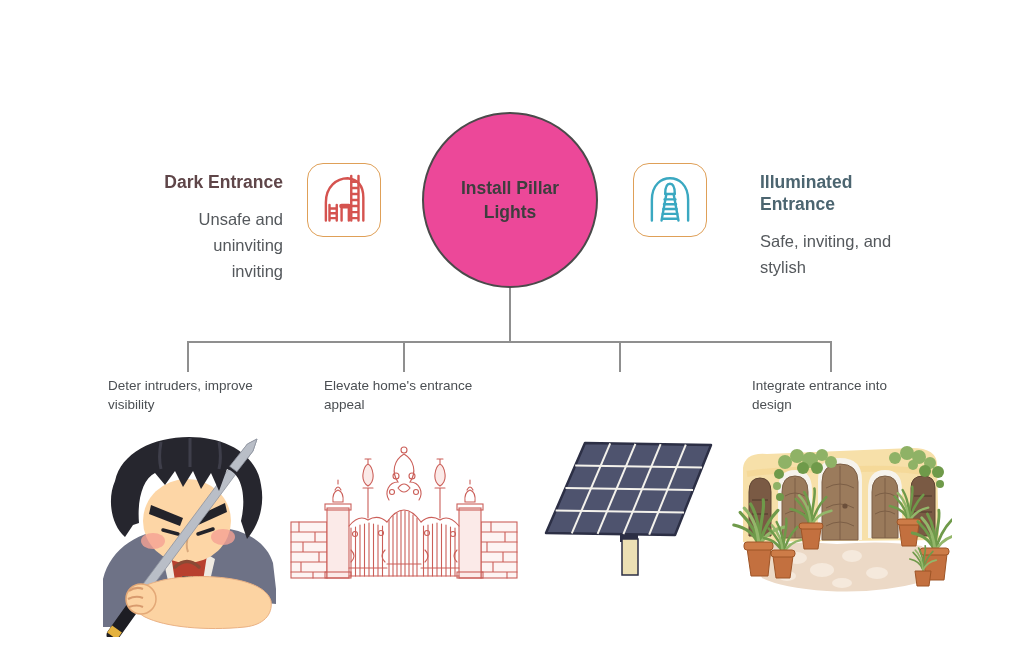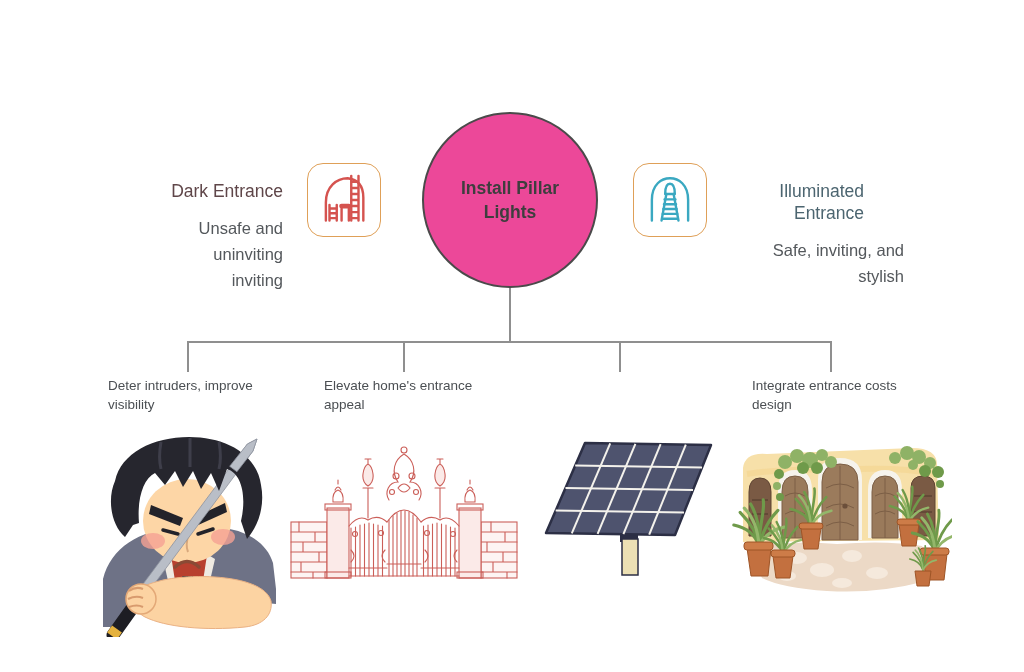--- a/index.html
+++ b/index.html
@@ -3,23 +3,23 @@
 <meta charset="utf-8">
 <style>
   html,body{margin:0;padding:0;background:#fff;}
   #canvas{
     position:relative;width:1024px;height:672px;background:#ffffff;overflow:hidden;
     font-family:"Liberation Sans",sans-serif;color:#54585c;
   }
   .abs{position:absolute;}
   
   .before-block{left:100px;top:164px;width:183px;text-align:right;}
-  .side-heading{font-size:17.5px;line-height:22px;margin:16px 0 13px 0;font-weight:400;}
+  .side-heading{font-size:17.5px;line-height:22px;margin:7px 0 13px 0;font-weight:700;}
   .before-block .side-heading{color:#5f4649;}
-  .after-block{left:736px;top:164px;width:176px;text-align:right;}
+  .after-block{left:760px;top:164px;width:176px;text-align:left;}
   .after-block .side-heading{color:#4c6570;width:128px;}
   .side-desc{font-size:16.5px;line-height:26px;color:#54585c;margin:0;}
   .before-block .side-desc{width:120px;margin-left:auto;}
   .after-block .side-desc{width:168px;}
   .icon-box{
     width:74px;height:74px;border:1.7px solid #dfa058;border-radius:16px;
     background:#fff;display:flex;align-items:center;justify-content:center;box-sizing:border-box;
   }
   #icon-box-before{left:307px;top:163px;}
   #icon-box-after{left:633px;top:163px;}
@@ -79,21 +79,21 @@
 
   <div class="abs line" style="left:509px;top:288px;width:1.6px;height:53px;"></div>
   <div class="abs line" style="left:187px;top:341px;width:645px;height:1.6px;"></div>
   <div class="abs line" style="left:187px;top:341px;width:1.6px;height:31px;"></div>
   <div class="abs line" style="left:403px;top:341px;width:1.6px;height:31px;"></div>
   <div class="abs line" style="left:619px;top:341px;width:1.6px;height:31px;"></div>
   <div class="abs line" style="left:830.4px;top:341px;width:1.6px;height:31px;"></div>
 
   <div class="abs branch-label" style="left:108px;">Deter intruders, improve visibility</div>
   <div class="abs branch-label" style="left:324px;">Elevate home's entrance appeal</div>
-  <div class="abs branch-label" style="left:752px;">Integrate entrance costs design</div>
+  <div class="abs branch-label" style="left:752px;">Integrate entrance into design</div>
 
   <svg class="abs" style="left:95px;top:429px;" width="190" height="208" viewBox="0 0 190 208">
 
     <path d="M8,198 L8,150 C16,118 45,102 80,98 L120,98 C152,100 172,114 178,134 L181,160 L181,175 L150,172 L120,177 L60,180 L30,187 L20,198 Z" fill="#6e7286"></path>
 
     <path d="M68,130 L78,124 L84,152 L74,156 Z" fill="#efeae2"></path>
     <path d="M120,130 L110,124 L104,152 L114,156 Z" fill="#efeae2"></path>
     <path d="M76,126 L94,116 L112,126 L108,152 L94,162 L80,152 Z" fill="#b8402f"></path>
 
     <ellipse cx="92" cy="92" rx="44" ry="42" fill="#fdd6a6"></ellipse>

